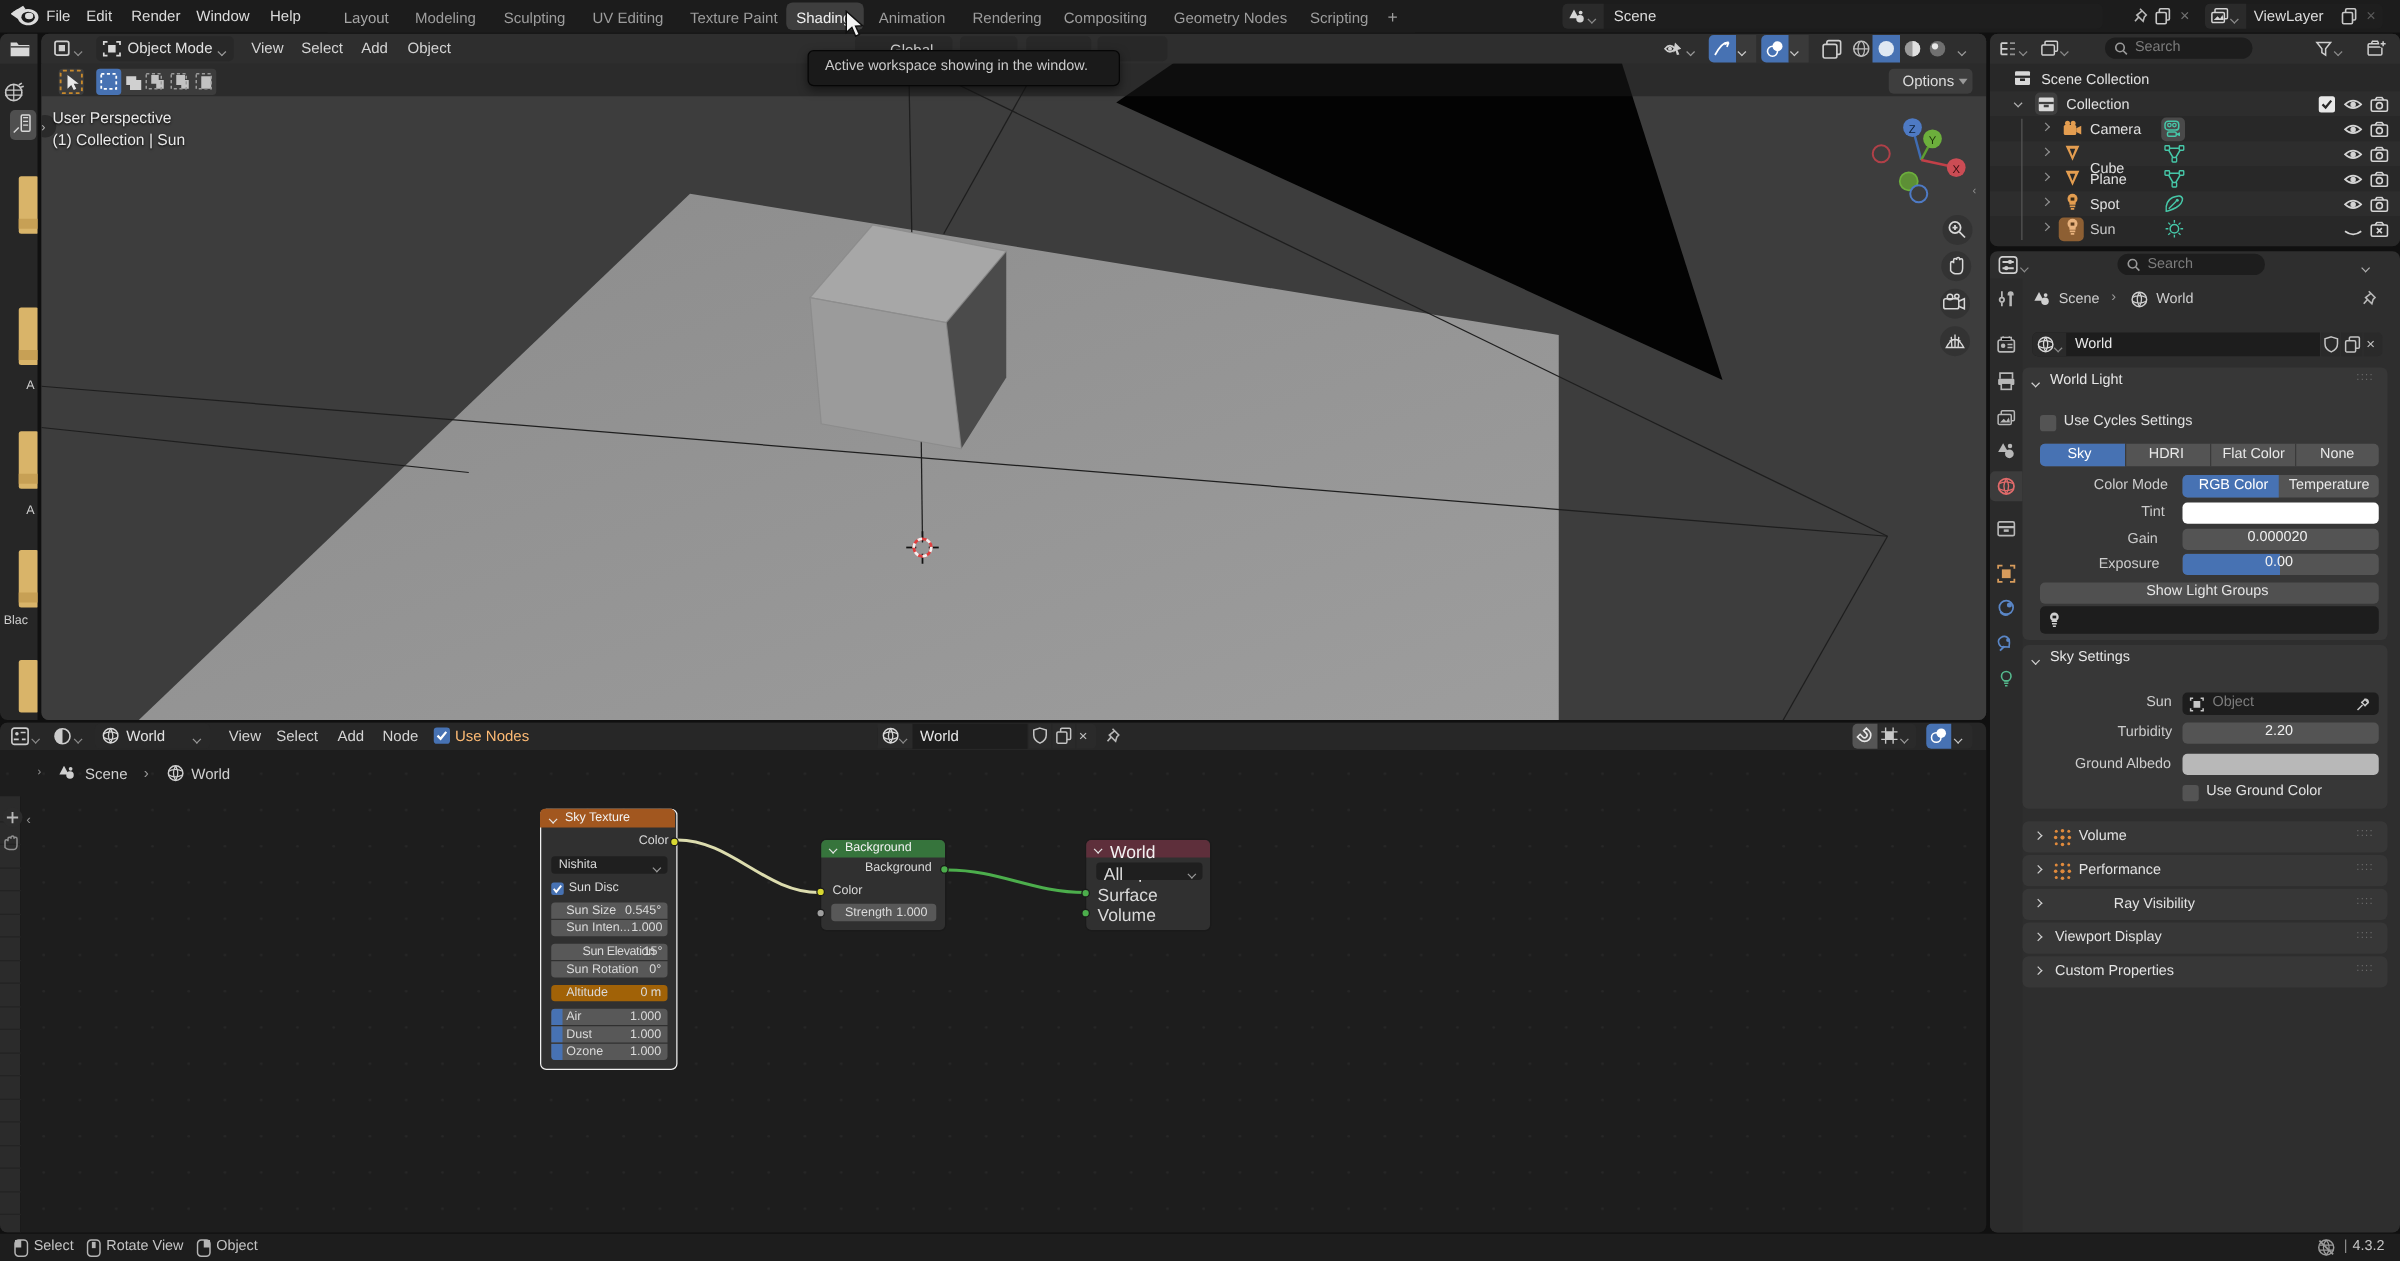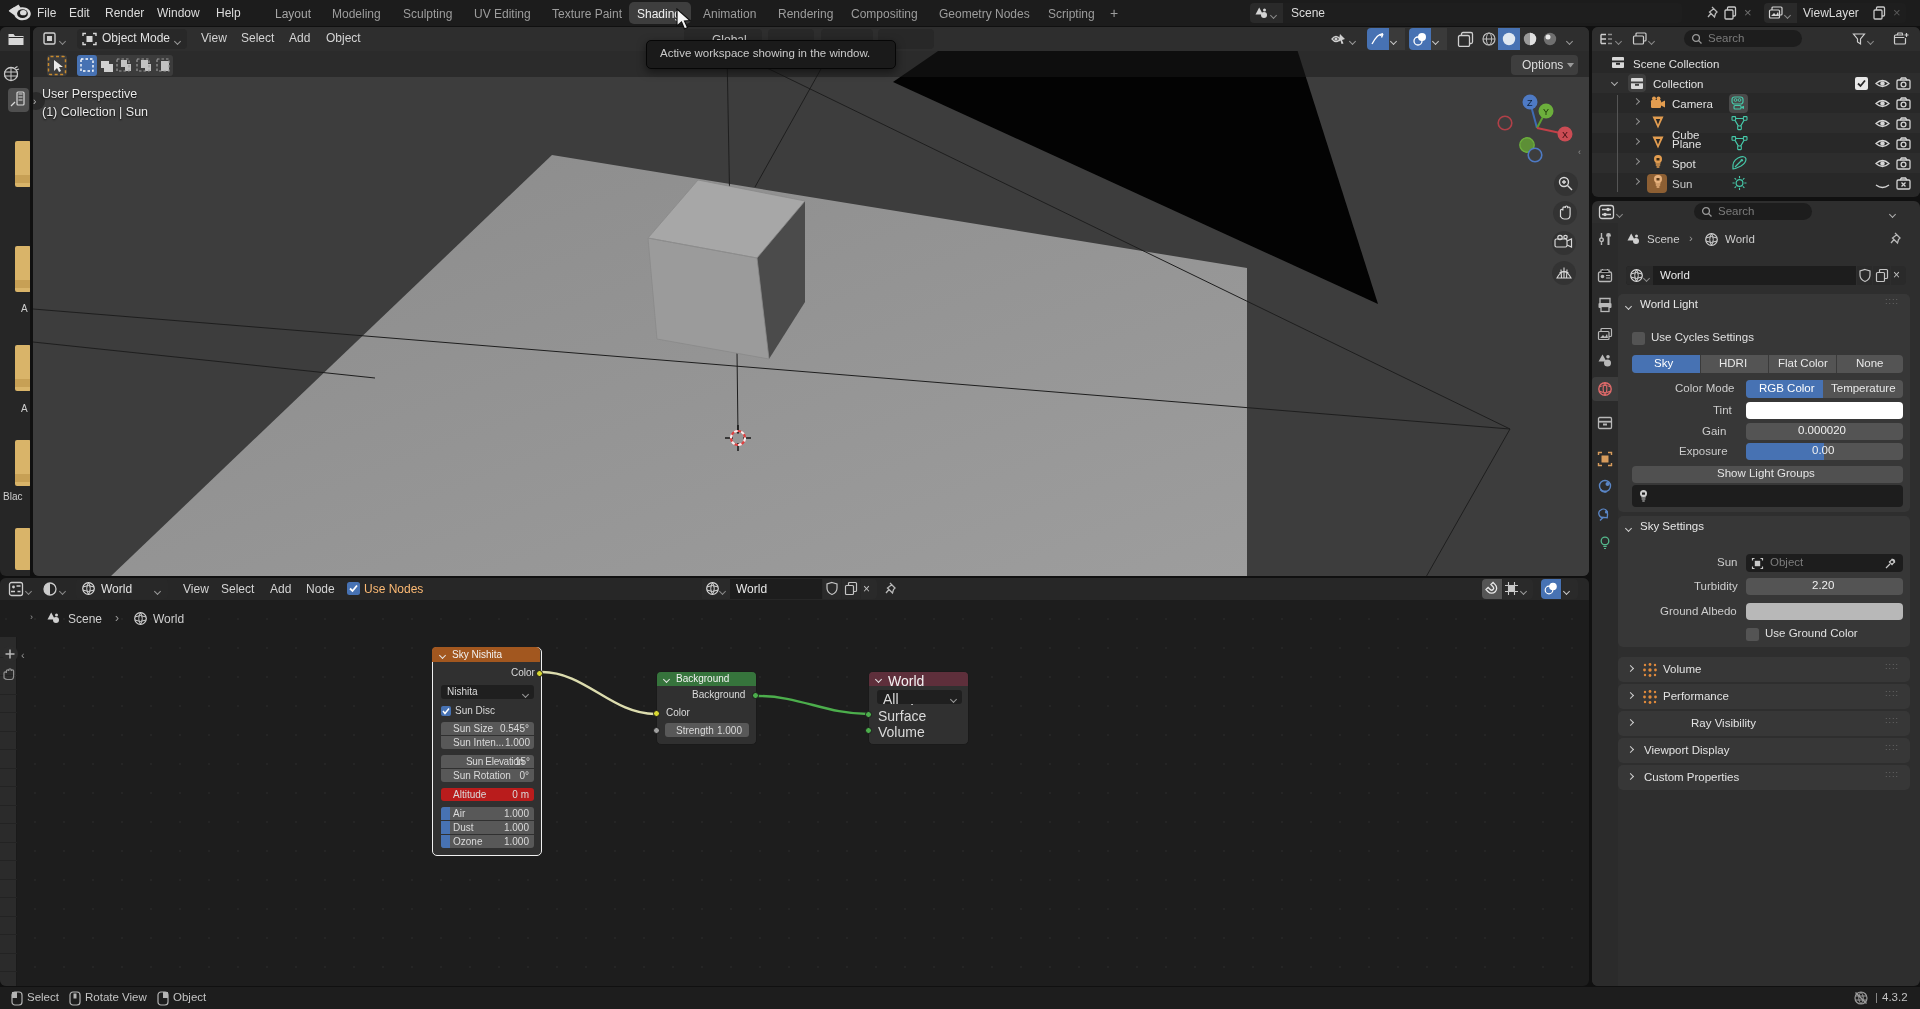--- a/index.html
+++ b/index.html
@@ -416,21 +416,21 @@
   </svg>
 
   <svg class="abs" style="left:0;top:0;" width="1589" height="408" viewBox="0 0 1589 408">
     <path d="M542,94 C 585,94 612,136 655,136" stroke="#dcdcae" stroke-width="2.4" fill="none"></path>
     <path d="M758,118 C 800,118 826,136 868,136" stroke="#4cae4c" stroke-width="2.4" fill="none"></path>
   </svg>
 
   <div class="abs" style="left:432px;top:69px;width:110px;height:209px;background:#303030;border:1.5px solid #f0f0f0;border-radius:5px;font-size:10px;color:#dadada;">
     <div class="abs" style="left:-1px;top:-1px;width:108px;height:15px;background:#a2571f;border-radius:4px 4px 0 0;"></div>
     <i class="cd" style="left:7px;top:4.5px;border-color:#e6e6e6;"></i>
-    <span class="abs" style="left:19px;top:1px;color:#f2f2f2;">Sky Nishita</span>
+    <span class="abs" style="left:19px;top:1px;color:#f2f2f2;">Sky Texture</span>
     <span class="abs" style="left:78px;top:19px;">Color</span>
     <div class="abs" style="left:103px;top:21.5px;width:7px;height:7px;background:#d8d832;border:1px solid #191919;border-radius:50%;"></div>
     <div class="abs" style="left:8px;top:37px;width:93px;height:14px;background:#1f1f1f;border-radius:3px;">
         <span class="abs" style="left:6px;top:1px;">Nishita</span>
         <i class="cd" style="left:82px;top:6.5px;border-color:#9a9a9a;"></i>
       </div>
     <div class="abs" style="left:8px;top:58px;width:10px;height:10px;background:#4772b3;border-radius:2px;"><svg width="10" height="10" viewBox="0 0 10 10">
           <path d="M2 5 L4 7.5 L8 2.5" stroke="#fff" stroke-width="1.5" fill="none"></path>
         </svg></div>
     <span class="abs" style="left:22px;top:57px;">Sun Disc</span>
@@ -443,21 +443,21 @@
         <span class="abs" style="right:4px;top:1px;">1.000</span>
       </div>
     <div class="abs" style="left:8px;top:107px;width:93px;height:13px;background:#585858;border-radius:3px 3px 0 0;">
         <span class="abs" style="left:10px;top:1px;letter-spacing:-0.3px;margin-left:15px;">Sun Elevation</span>
         <span class="abs" style="right:4px;top:1px;">15°</span>
       </div>
     <div class="abs" style="left:8px;top:121px;width:93px;height:13px;background:#585858;border-radius:0 0 3px 3px;">
         <span class="abs" style="left:12px;top:1px;">Sun Rotation</span>
         <span class="abs" style="right:5px;top:1px;">0°</span>
       </div>
-    <div class="abs" style="left:8px;top:140px;width:93px;height:13px;background:#b91c1c;border-radius:3px;">
+    <div class="abs" style="left:8px;top:140px;width:93px;height:13px;background:#a16207;border-radius:3px;">
         <span class="abs" style="left:12px;top:1px;">Altitude</span>
         <span class="abs" style="right:5px;top:1px;">0 m</span>
       </div>
     <div class="abs" style="left:8px;top:159px;width:93px;height:13px;background:#585858;border-radius:3px 3px 0 0;overflow:hidden;">
         <div class="abs" style="left:0;top:0;width:9px;height:13px;background:#4772b3;"></div>
         <span class="abs" style="left:12px;top:1px;">Air</span>
         <span class="abs" style="right:5px;top:1px;">1.000</span>
       </div>
     <div class="abs" style="left:8px;top:173px;width:93px;height:13px;background:#585858;overflow:hidden;">
         <div class="abs" style="left:0;top:0;width:9px;height:13px;background:#4772b3;"></div>

